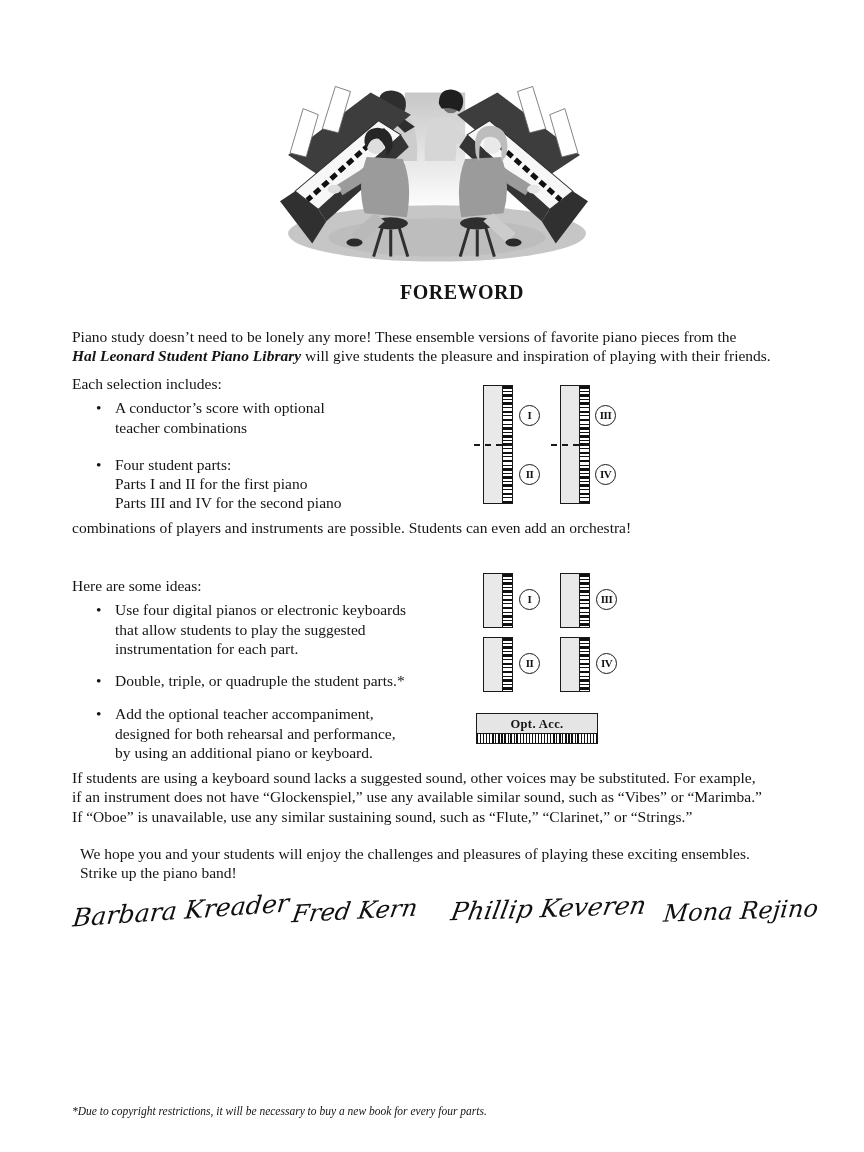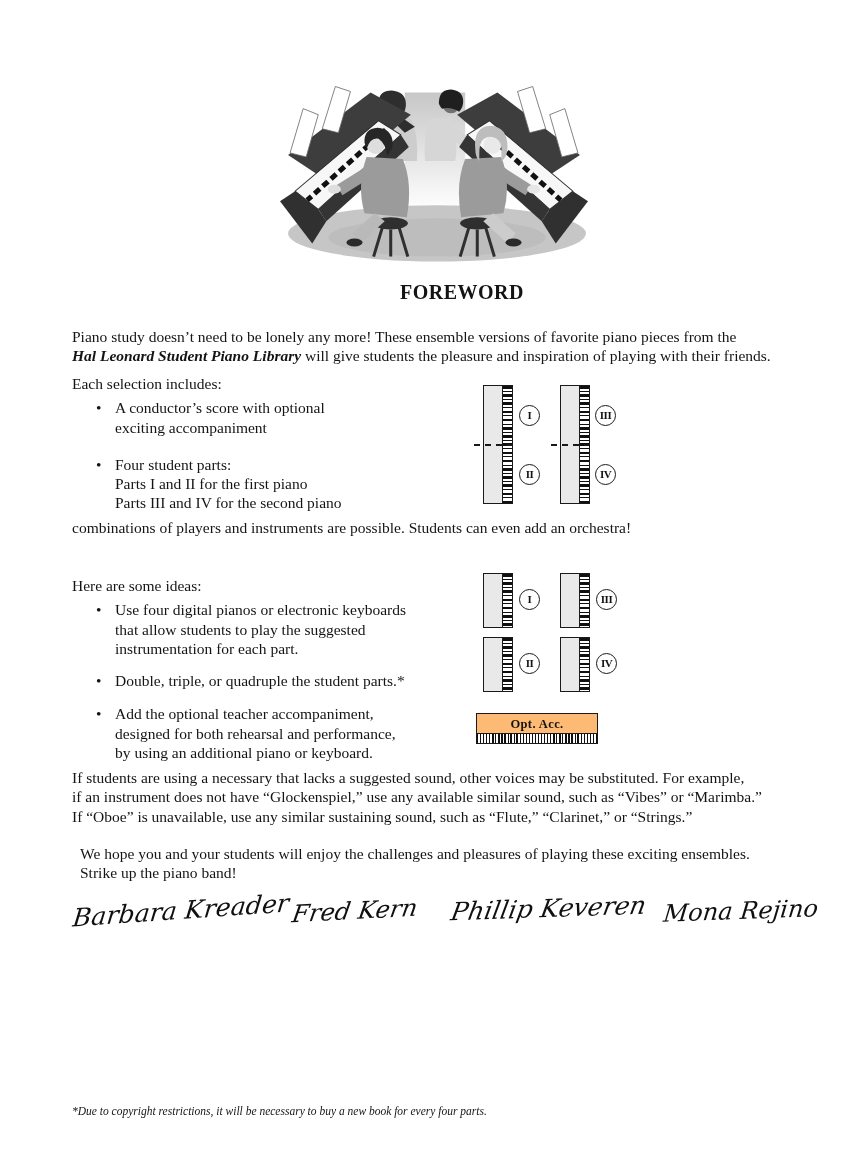--- a/index.html
+++ b/index.html
@@ -37,21 +37,21 @@
     position:absolute; left:-10px; right:-1px; top:50%;
     border-top:2.2px dashed #1a1a1a; margin-top:-1px;
   }
   .circ {
     position:absolute; width:21px; height:21px; box-sizing:border-box;
     border:1.7px solid #1a1a1a; border-radius:50%;
     font-size:11px; font-weight:bold; line-height:18px; text-align:center;
     letter-spacing:-0.5px; font-family:"Liberation Serif", serif;
   }
   .optacc {
-    position:absolute; box-sizing:border-box; background:#fdba74;
+    position:absolute; box-sizing:border-box; background:#e5e5e5;
     border:1.5px solid #1a1a1a;
   }
   .optacc .oalabel {
     display:block; text-align:center; font-weight:bold; font-size:12.5px;
     line-height:20px; letter-spacing:0.4px;
   }
   .optacc .keys-h {
     position:absolute; left:0; right:0; bottom:0; height:9px;
     border-top:1px solid #1a1a1a; background-color:#fff;
     background-image:repeating-linear-gradient(to right,
@@ -149,21 +149,21 @@
     <div class="tline">Piano study doesn’t need to be lonely any more! These ensemble versions of favorite piano pieces from the</div>
     <div class="tline"><span class="bi">Hal Leonard Student Piano Library</span><span> will give students the pleasure and inspiration of playing with their friends.</span></div>
   </div>
 
   <div class="abs body-text" style="left:72px; top:374px;">
     <div class="tline">Each selection includes:</div>
     <div class="bullet-row mt5">
       <span class="dot">•</span>
       <div class="blines">
         <div class="tline">A conductor’s score with optional</div>
-        <div class="tline">exciting accompaniment</div>
+        <div class="tline">teacher combinations</div>
       </div>
     </div>
     <div class="bullet-row mt18">
       <span class="dot">•</span>
       <div class="blines">
         <div class="tline">Four student parts:</div>
         <div class="tline">Parts I and II for the first piano</div>
         <div class="tline">Parts III and IV for the second piano</div>
       </div>
     </div>
@@ -231,21 +231,21 @@
       <span class="keys"></span>
     </div>
     <span class="circ" style="left:120px; top:80px;">IV</span>
     <div class="optacc" style="left:0; top:140px; width:122px; height:31px;">
       <span class="oalabel">Opt. Acc.</span>
       <span class="keys-h"></span>
     </div>
   </div>
 
   <div class="abs body-text" style="left:72px; top:768px;">
-    <div class="tline">If students are using a necessary that lacks a suggested sound, other voices may be substituted. For example,</div>
+    <div class="tline">If students are using a keyboard sound lacks a suggested sound, other voices may be substituted. For example,</div>
     <div class="tline">if an instrument does not have “Glockenspiel,” use any available similar sound, such as “Vibes” or “Marimba.”</div>
     <div class="tline">If “Oboe” is unavailable, use any similar sustaining sound, such as “Flute,” “Clarinet,” or “Strings.”</div>
   </div>
 
   <div class="abs body-text" style="left:72px; top:844px;margin-left:8px;">
     <div class="tline">We hope you and your students will enjoy the challenges and pleasures of playing these exciting ensembles.</div>
     <div class="tline">Strike up the piano band!</div>
   </div>
 
   <div>

